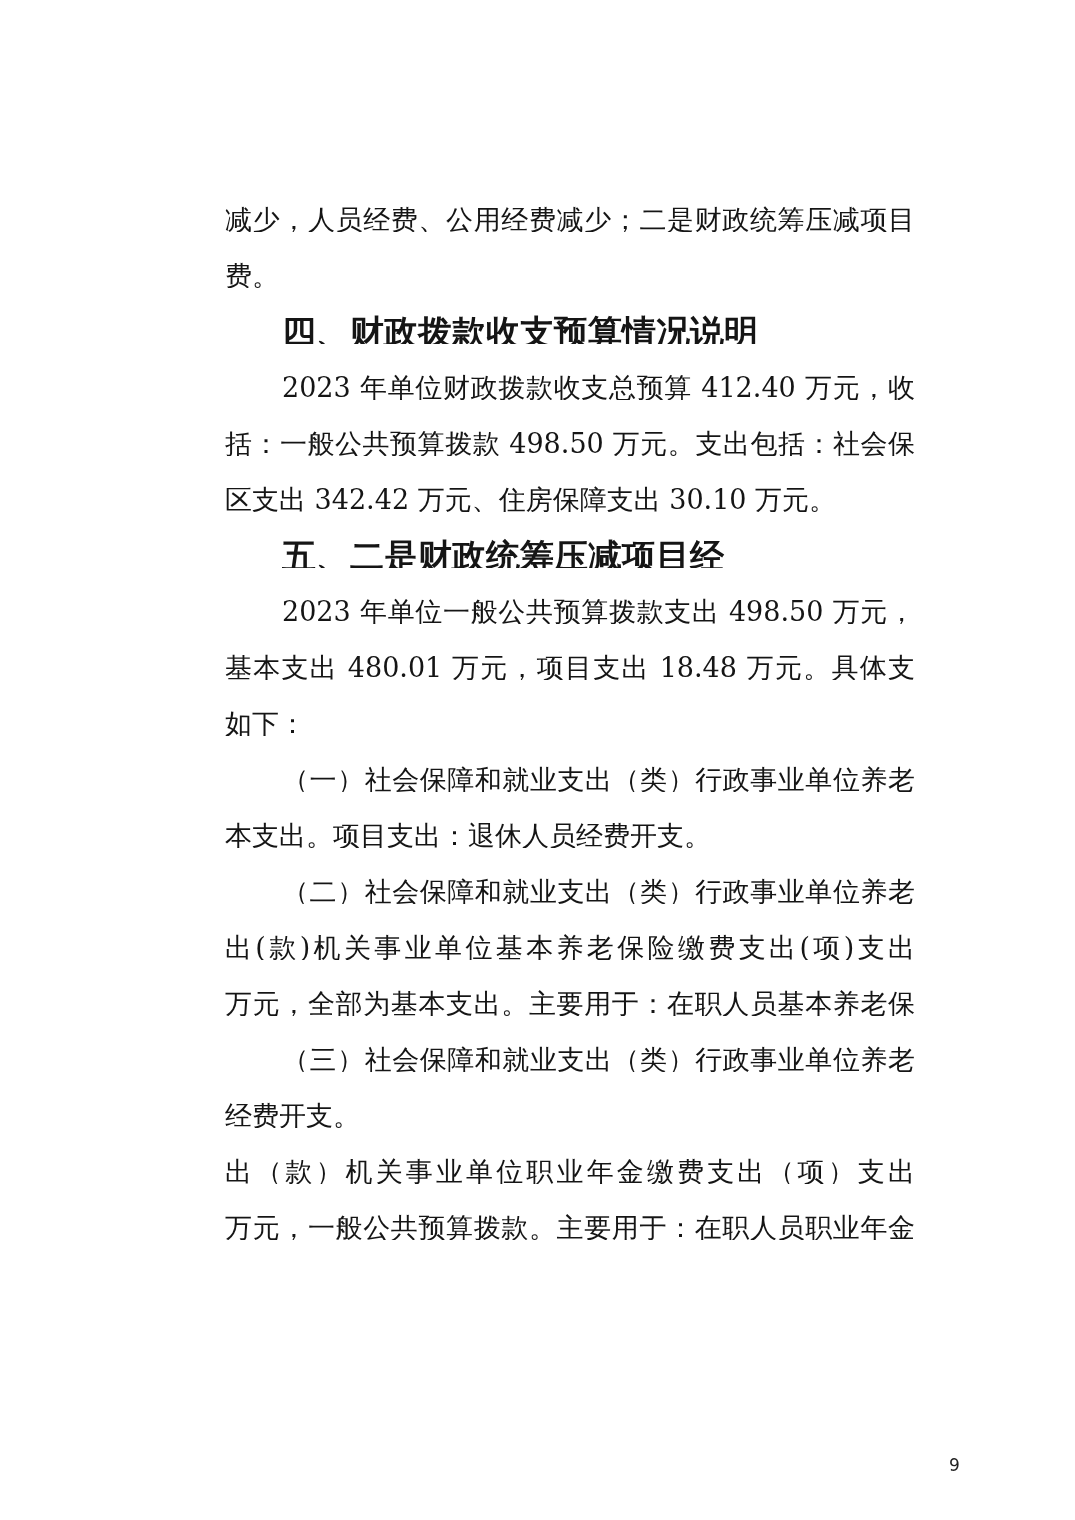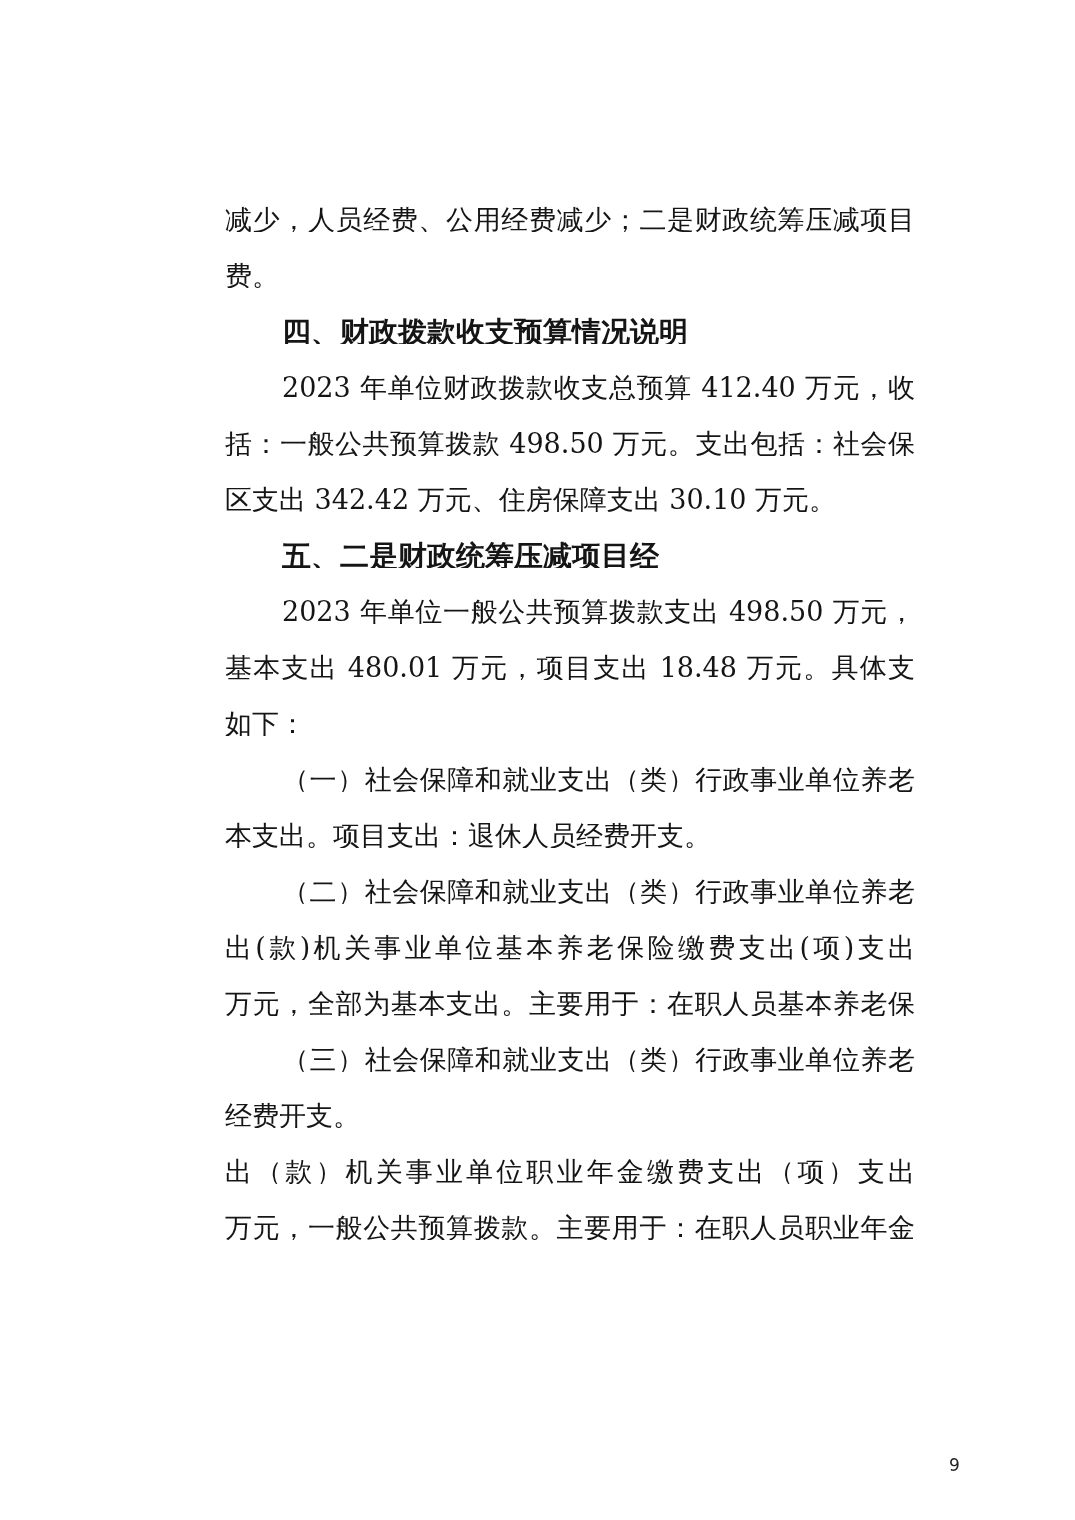--- a/index.html
+++ b/index.html
@@ -37,21 +37,21 @@
   .line.full {
     text-align: justify;
     text-align-last: justify;
   }
   .line.indent {
     text-indent: 57px;
   }
   .line.heading {
     font-family: "DejaVu Sans", "Liberation Sans", sans-serif;
     font-weight: bold;
-    font-size: 29px;
+    font-size: 34px;
     text-align: left;
     text-align-last: left;
   }
   .page-number {
     position: absolute;
     left: 901px;
     top: 1404px;
     font-family: "DejaVu Sans", "Liberation Sans", sans-serif;
     font-size: 17px;
     line-height: 26px;

